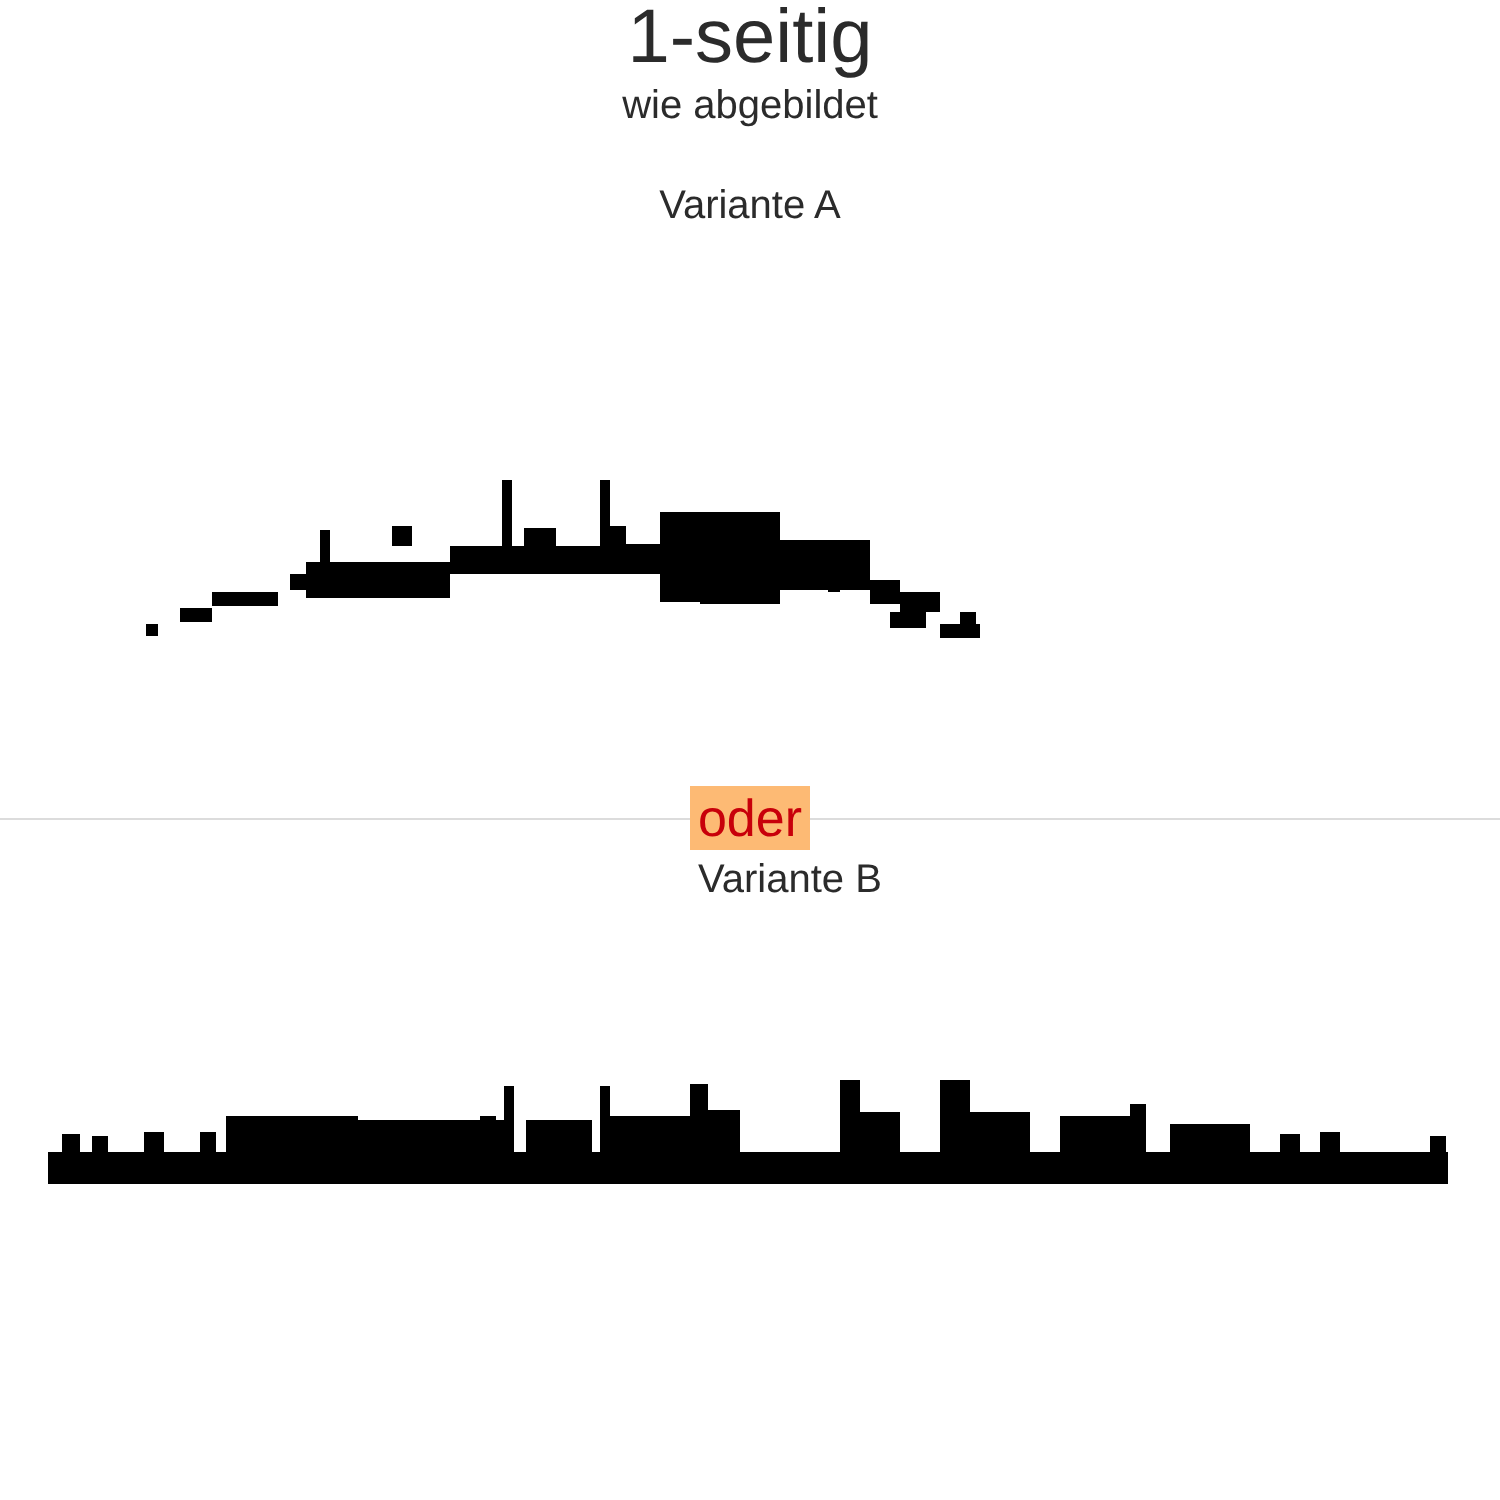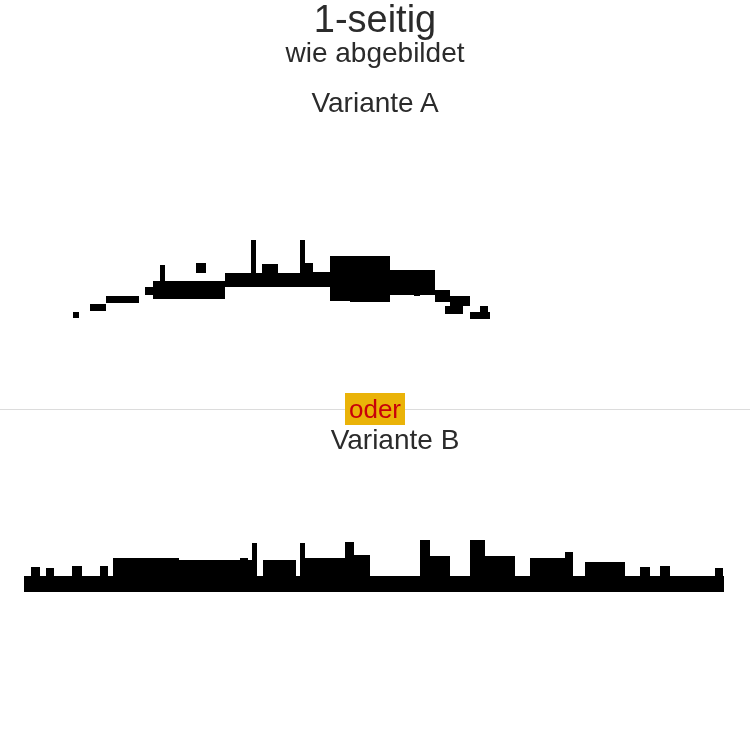--- a/index.html
+++ b/index.html
@@ -1,25 +1,25 @@
 <!DOCTYPE html>
 <html><head>
 <meta charset="utf-8">
 <style>
   html, body { margin:0; padding:0; background:#ffffff; }
   body { width:750px; height:750px; position:relative; overflow:hidden;
          font-family:"Liberation Sans", sans-serif; color:#2b2b2b; }
   .center-text { position:absolute; left:0; width:750px; text-align:center; white-space:nowrap; }
   .title { top:2px; font-size:38px; line-height:34px; }
-  .sub { font-size:28px; line-height:32px; }
+  .sub { font-size:20px; line-height:32px; }
   .sub1 { top:37px; }
   .sub2 { top:87px; }
   .divider { position:absolute; top:409px; left:0; width:750px; height:1px; background:#dcdcdc; }
   .oder-wrap { position:absolute; top:393px; left:0; width:750px; text-align:center; }
-  .oder { display:inline-block; background:#eab308; padding:0 4px; font-size:26px; line-height:32px; color:#c8000a; }
+  .oder { display:inline-block; background:#fdba74; padding:0 4px; font-size:26px; line-height:32px; color:#c8000a; }
   .varB { top:424px;padding-left:20px; }
   .skyline { position:absolute; left:0; width:750px; }
   .skyline svg { display:block; }
 </style>
 </head>
 <body>
 
 <div class="center-text title">1-seitig</div>
 <div class="center-text sub sub1">wie abgebildet</div>
 <div class="center-text sub sub2">Variante A</div>

